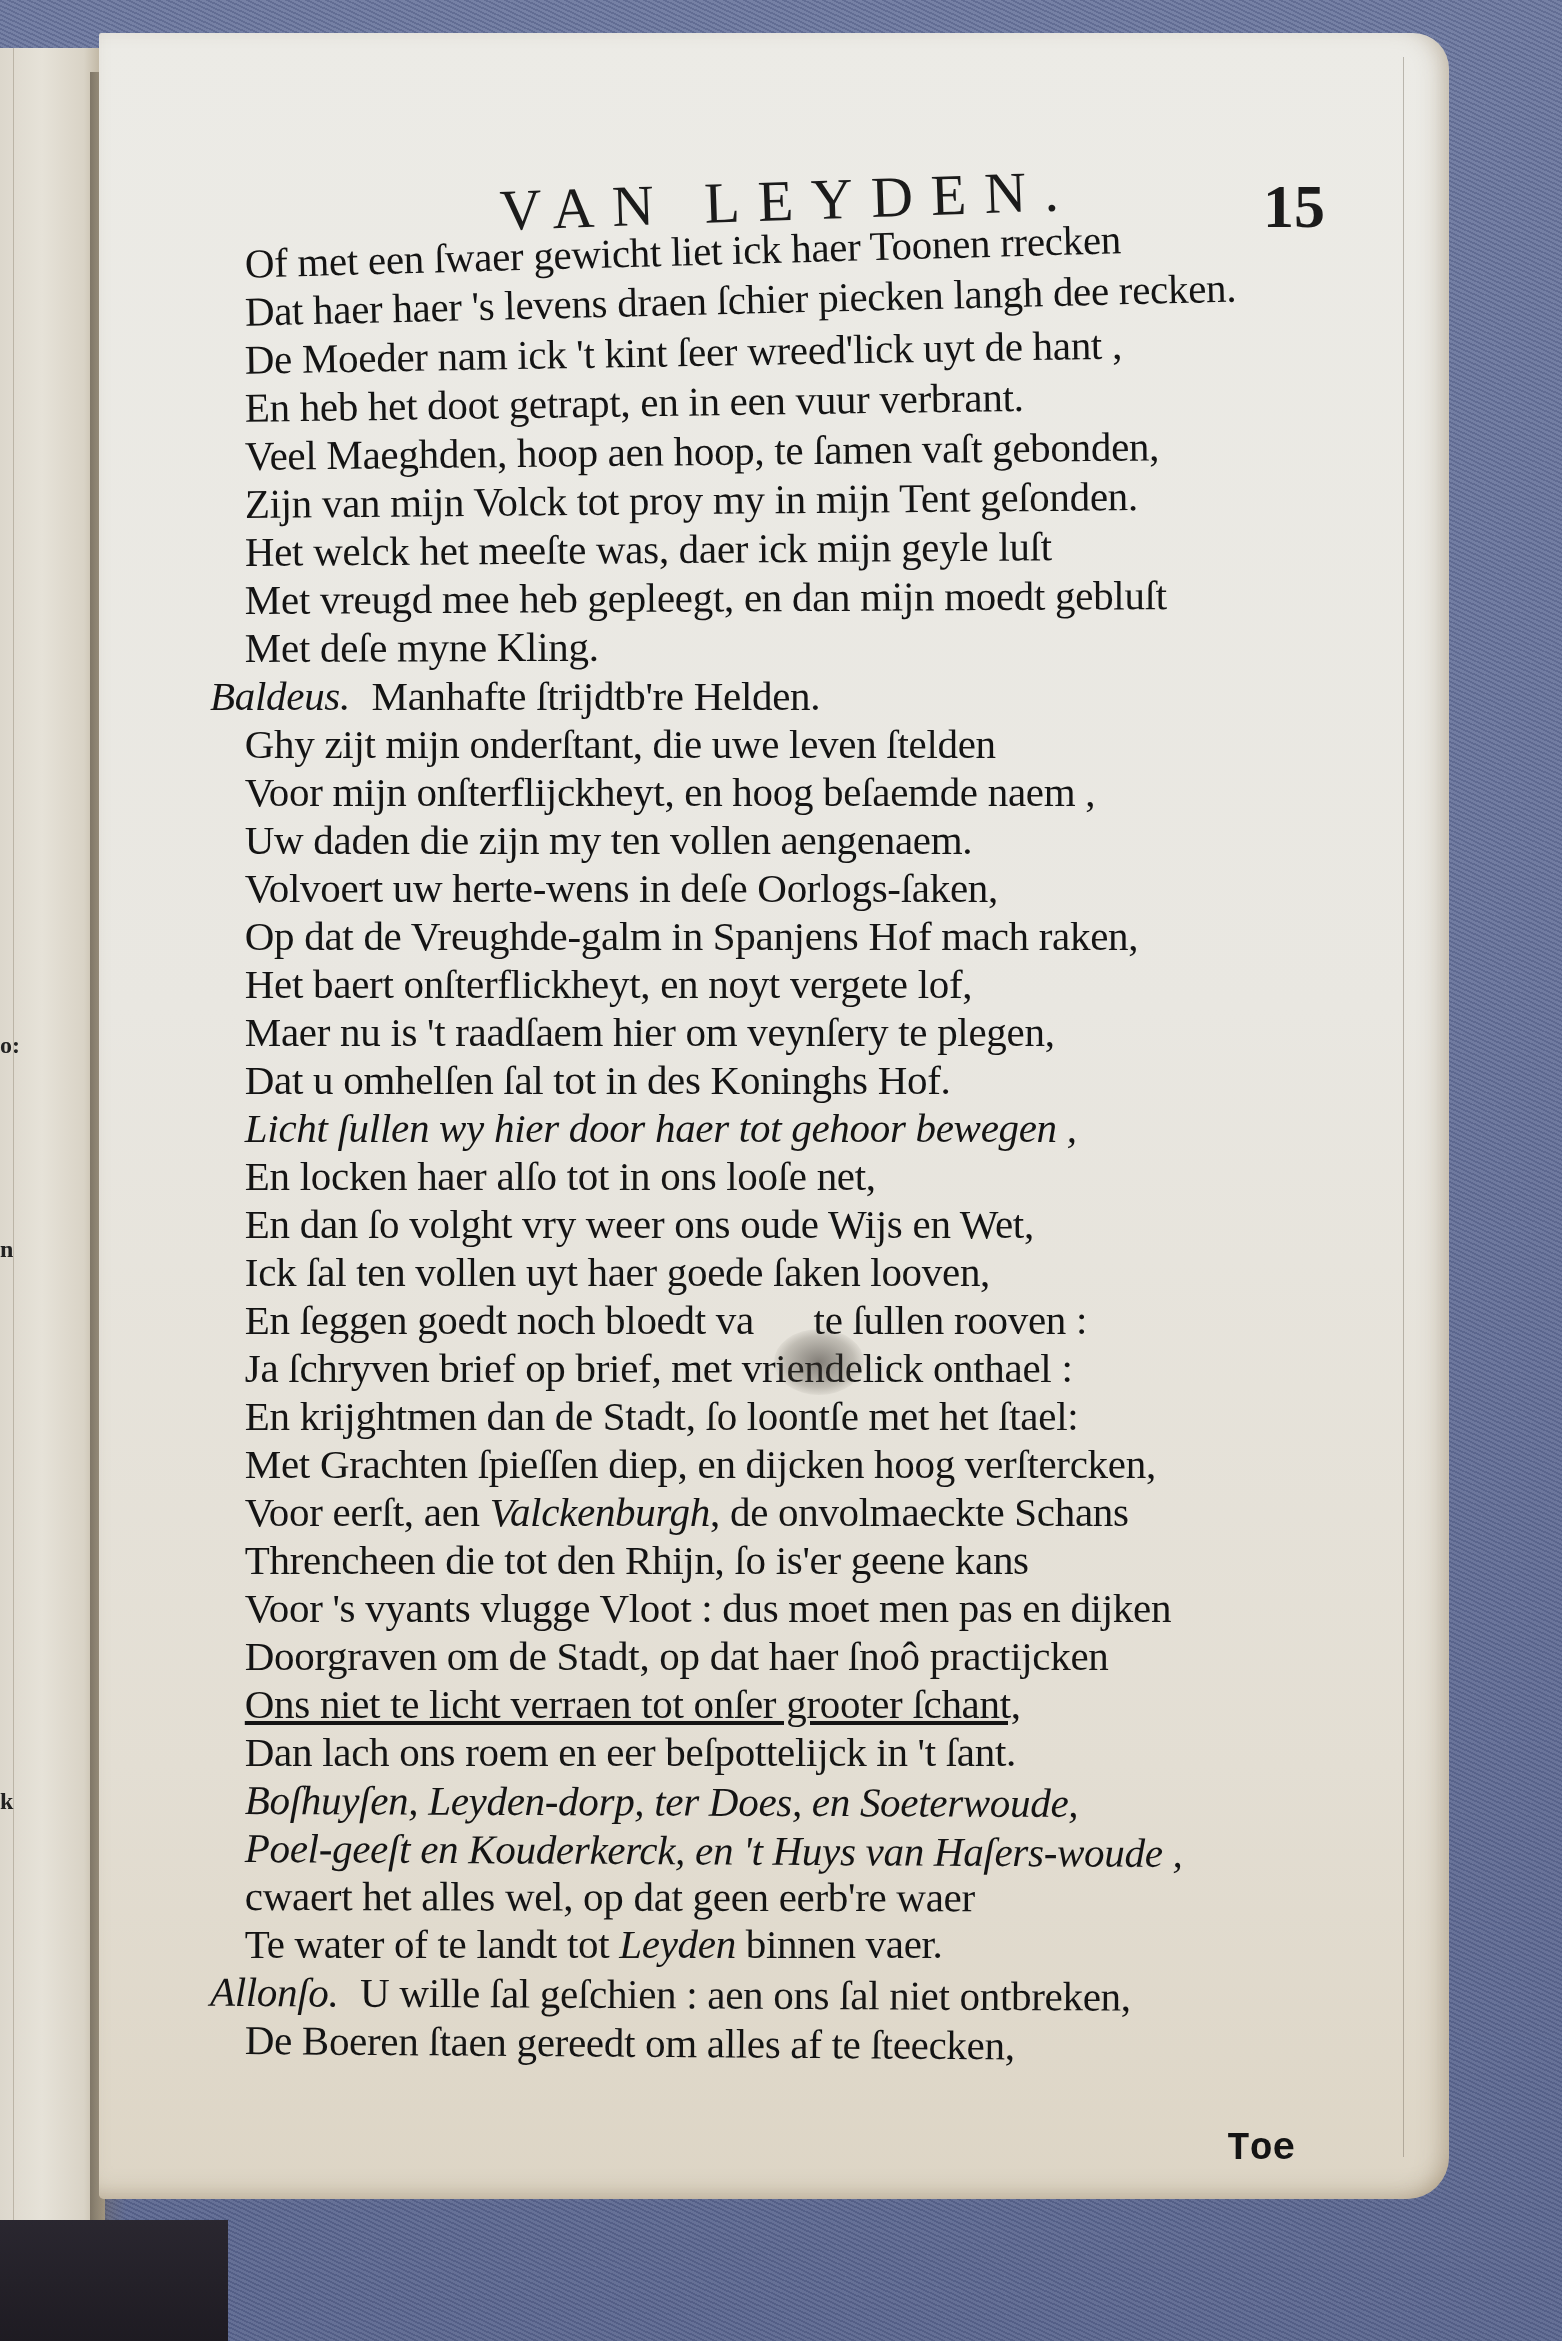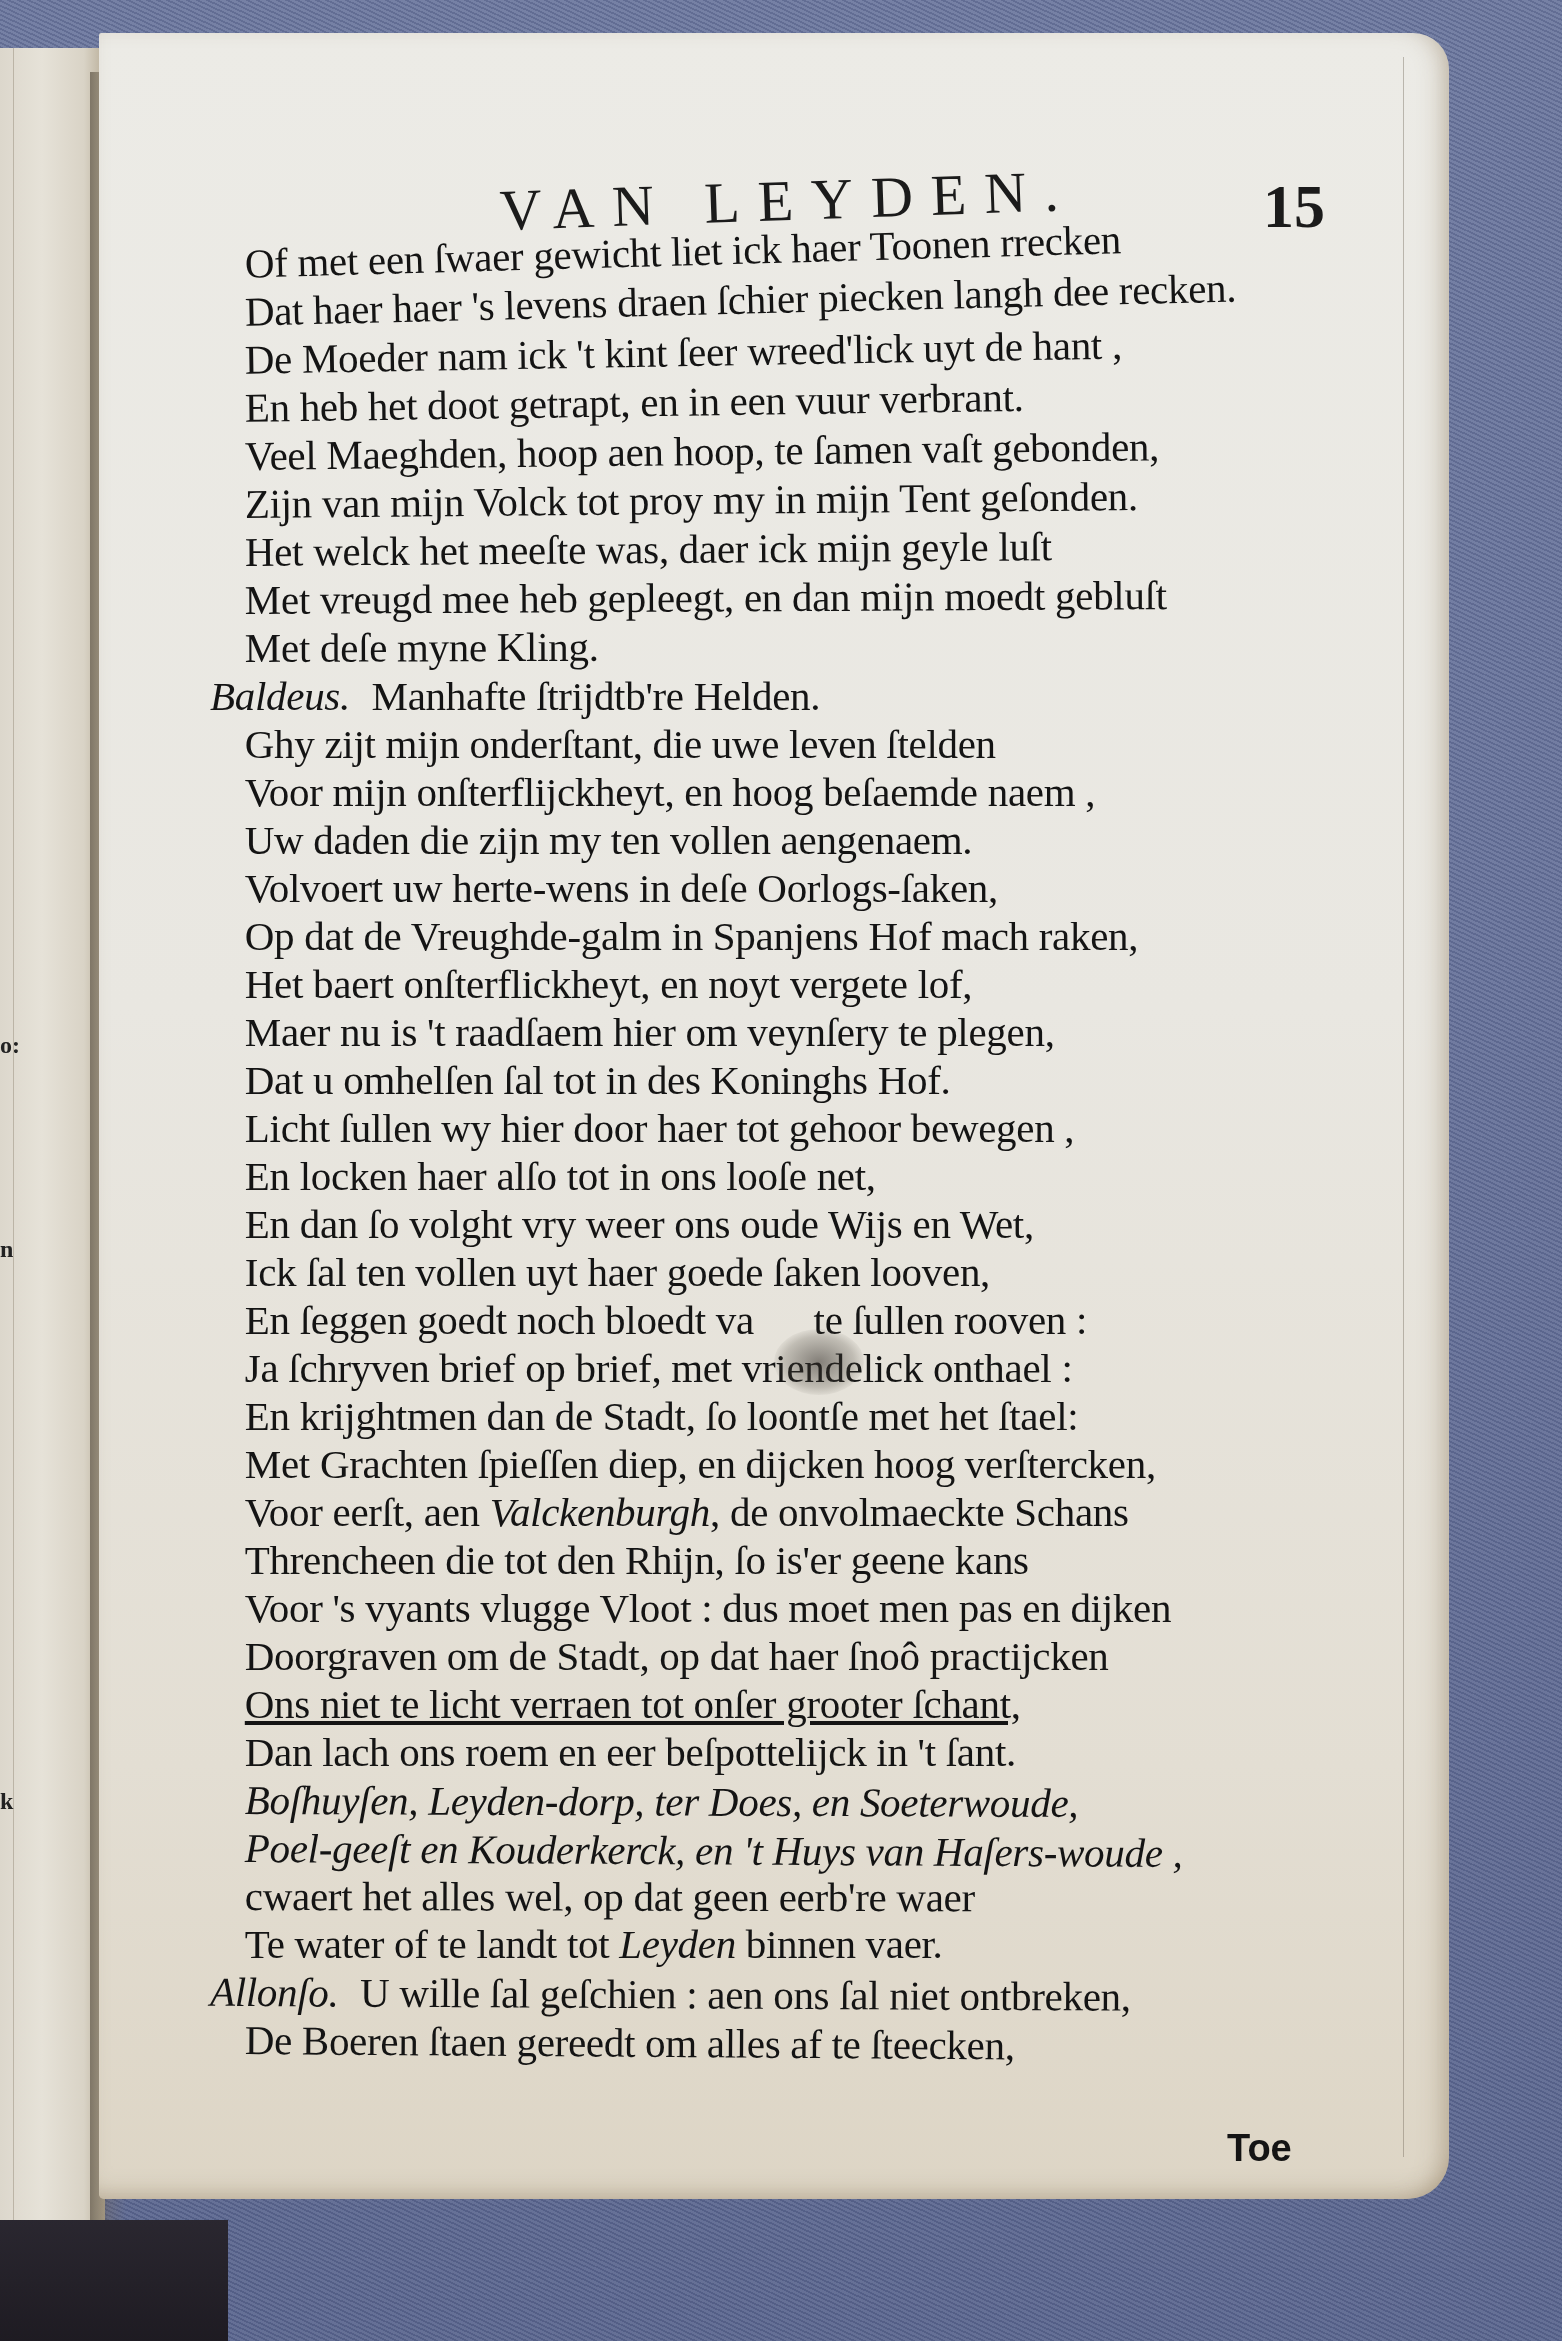--- a/index.html
+++ b/index.html
@@ -117,21 +117,21 @@
     .speaker {
       font-style: italic;
       margin-right: 21.6px;
       margin-left: -24px;
     }
     .place { font-style: italic; }
     .catchword {
       position: absolute;
       left: 1128px;
       top: 2094px;
-      font-family: Liberation Sans, sans-serif;
+      font-family: Liberation Mono, monospace;
       font-weight: bold;
       font-size: 38px;
       color: #141414;
     }
     .stain {
       position: absolute;
       left: 675px;
       top: 1296px;
       width: 90px;
       height: 66px;
@@ -178,21 +178,21 @@
       <div class="verse-line indent-1" style="transform: rotate(-0.2deg); transform-origin: left center;"><span style="white-space: pre;">Met deſe myne Kling.</span></div>
       <div class="verse-line"><span class="speaker">Baldeus.</span><span style="white-space: pre;">Manhafte ſtrijdtb're Helden.</span></div>
       <div class="verse-line indent-1"><span style="white-space: pre;">Ghy zijt mijn onderſtant, die uwe leven ſtelden</span></div>
       <div class="verse-line indent-1"><span style="white-space: pre;">Voor mijn onſterflijckheyt, en hoog beſaemde naem ,</span></div>
       <div class="verse-line indent-1"><span style="white-space: pre;">Uw daden die zijn my ten vollen aengenaem.</span></div>
       <div class="verse-line indent-1"><span style="white-space: pre;">Volvoert uw herte-wens in deſe Oorlogs-ſaken,</span></div>
       <div class="verse-line indent-1"><span style="white-space: pre;">Op dat de Vreughde-galm in Spanjens Hof mach raken,</span></div>
       <div class="verse-line indent-1"><span style="white-space: pre;">Het baert onſterflickheyt, en noyt vergete lof,</span></div>
       <div class="verse-line indent-1"><span style="white-space: pre;">Maer nu is 't raadſaem hier om veynſery te plegen,</span></div>
       <div class="verse-line indent-1"><span style="white-space: pre;">Dat u omhelſen ſal tot in des Koninghs Hof.</span></div>
-      <div class="verse-line indent-1"><span style="white-space: pre;">Licht ſullen wy hier door haer tot gehoor bewegen ,</span></div>
+      <div class="verse-line indent-1"><span style="white-space: pre; font-style: italic;">Licht ſullen wy hier door haer tot gehoor bewegen ,</span></div>
       <div class="verse-line indent-1"><span style="white-space: pre;">En locken haer alſo tot in ons looſe net,</span></div>
       <div class="verse-line indent-1"><span style="white-space: pre;">En dan ſo volght vry weer ons oude Wijs en Wet,</span></div>
       <div class="verse-line indent-1"><span style="white-space: pre;">Ick ſal ten vollen uyt haer goede ſaken looven,</span></div>
       <div class="verse-line indent-1"><span style="white-space: pre;">En ſeggen goedt noch bloedt va      te ſullen rooven :</span></div>
       <div class="verse-line indent-1"><span style="white-space: pre;">Ja ſchryven brief op brief, met vriendelick onthael :</span></div>
       <div class="verse-line indent-1"><span style="white-space: pre;">En krijghtmen dan de Stadt, ſo loontſe met het ſtael:</span></div>
       <div class="verse-line indent-1"><span style="white-space: pre;">Met Grachten ſpieſſen diep, en dijcken hoog verſtercken,</span></div>
       <div class="verse-line indent-1"><span style="white-space: pre;">Voor eerſt, aen </span><span class="place" style="white-space: pre;">Valckenburgh</span><span style="white-space: pre;">, de onvolmaeckte Schans</span></div>
       <div class="verse-line indent-1"><span style="white-space: pre;">Threncheen die tot den Rhijn, ſo is'er geene kans</span></div>
       <div class="verse-line indent-1"><span style="white-space: pre;">Voor 's vyants vlugge Vloot : dus moet men pas en dijken</span></div>

